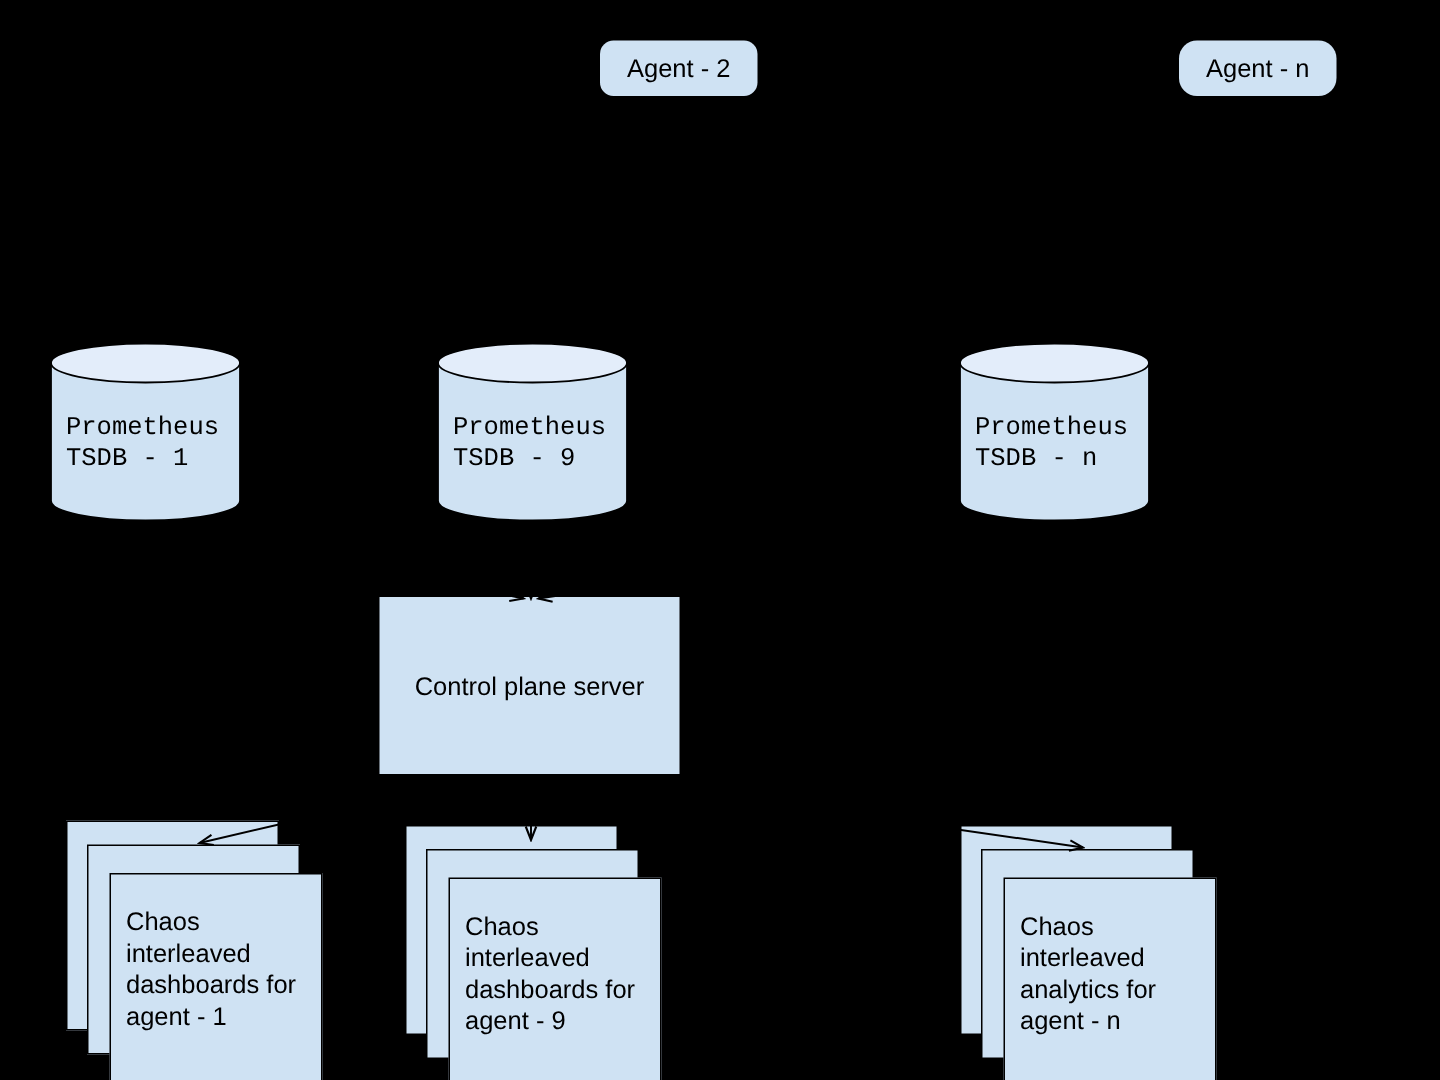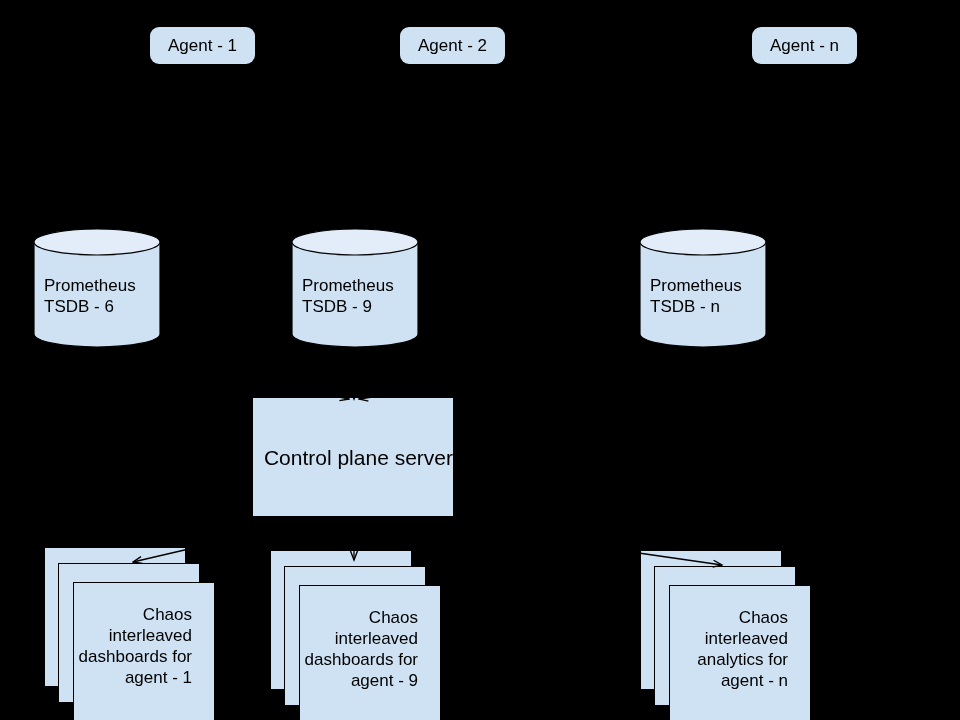--- a/index.html
+++ b/index.html
@@ -27,75 +27,72 @@
     display:flex;align-items:center;justify-content:center;
     font-size:17px;
   }
   .cylinder{position:absolute;width:128px;height:120px;}
   .cylinder svg{display:block;width:128px;height:120px;}
   .cyl-body{fill:var(--fill);stroke:var(--stroke);stroke-width:1.2;}
   .cyl-top{fill:var(--cylinder-top-fill);stroke:var(--stroke);stroke-width:1.2;}
   .cyl-label{
     position:absolute;left:11px;top:47px;
     width:112px;
-    font-size:17px;line-height:21px;
+    font-size:17px;line-height:21px;font-family:Liberation Mono, monospace;
   }
   .cp-box{
     position:absolute;
     left:253px;top:398px;width:200px;height:118px;
     background:var(--fill);
-    display:flex;flex-direction:row;align-items:center;justify-content:flex-end;
-    font-size:21px;line-height:23px;
+    display:flex;flex-direction:row;align-items:center;justify-content:center;
+    font-size:17px;line-height:23px;
     text-align:center;
   }
   .stack{position:absolute;width:172px;height:176px;}
   .card{
     position:absolute;
     width:142px;height:140px;
     background:var(--fill);
     border:1.3px solid var(--stroke);
     box-sizing:border-box;
   }
   .card.c1{left:0;top:0;}
   .card.c2{left:14px;top:16px;}
   .card.c3{left:29px;top:35px;}
   .card-label{
-    position:absolute;left:0;top:21px;
+    position:absolute;left:10px;top:21px;
     width:118px;
-    font-size:17px;line-height:21px;text-align:right;
+    font-size:17px;line-height:21px;
   }
   #connectors{
     position:absolute;left:0;top:0;width:960px;height:720px;
     z-index:5;pointer-events:none;
   }
   #connectors line{stroke:var(--stroke);stroke-width:1.3;}
 </style>
 </head>
 <body>
 
 <div id="canvas">
 
-  <div class="agent-box" style="left:150px;top:27px;">
-    <span>Agent - 1</span>
-  </div>
   <div class="agent-box" style="left:400px;top:27px;">
     <span>Agent - 2</span>
   </div>
-  <div class="agent-box" style="left:752px;top:27px;">
+  <div class="agent-box" style="left:786px;top:27px;border-radius:12px;">
     <span>Agent - n</span>
   </div>
 
   <div class="cylinder" style="left:33px;top:228px;">
     <svg viewBox="0 0 128 120">
       <path class="cyl-body" d="M1,14 L1,106 A63,13 0 0 0 127,106 L127,14 Z"></path>
       <ellipse class="cyl-top" cx="64" cy="14" rx="63" ry="13"></ellipse>
     </svg>
     <div class="cyl-label">
       <div>Prometheus</div>
-      <div>TSDB - 6</div>
+      <div>TSDB - 1</div>
     </div>
   </div>
   <div class="cylinder" style="left:291px;top:228px;">
     <svg viewBox="0 0 128 120">
       <path class="cyl-body" d="M1,14 L1,106 A63,13 0 0 0 127,106 L127,14 Z"></path>
       <ellipse class="cyl-top" cx="64" cy="14" rx="63" ry="13"></ellipse>
     </svg>
     <div class="cyl-label">
       <div>Prometheus</div>
       <div>TSDB - 9</div>

